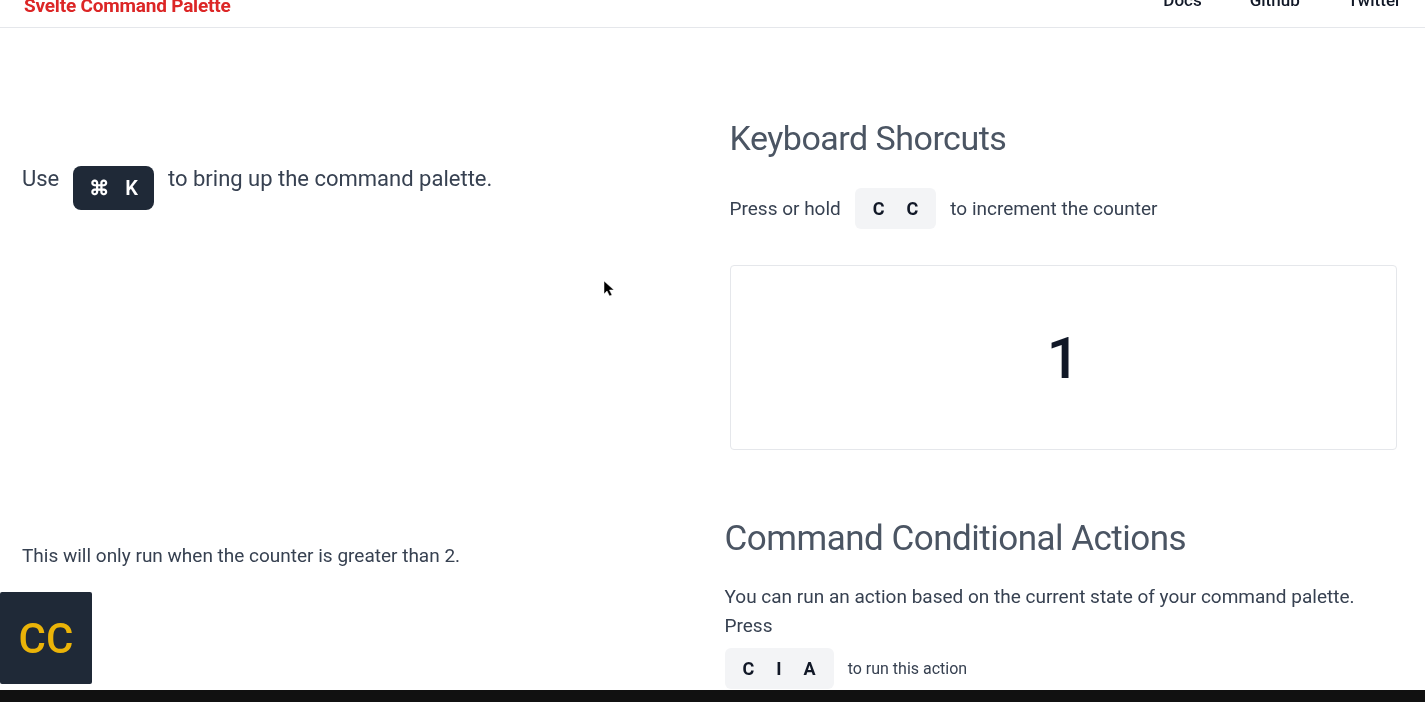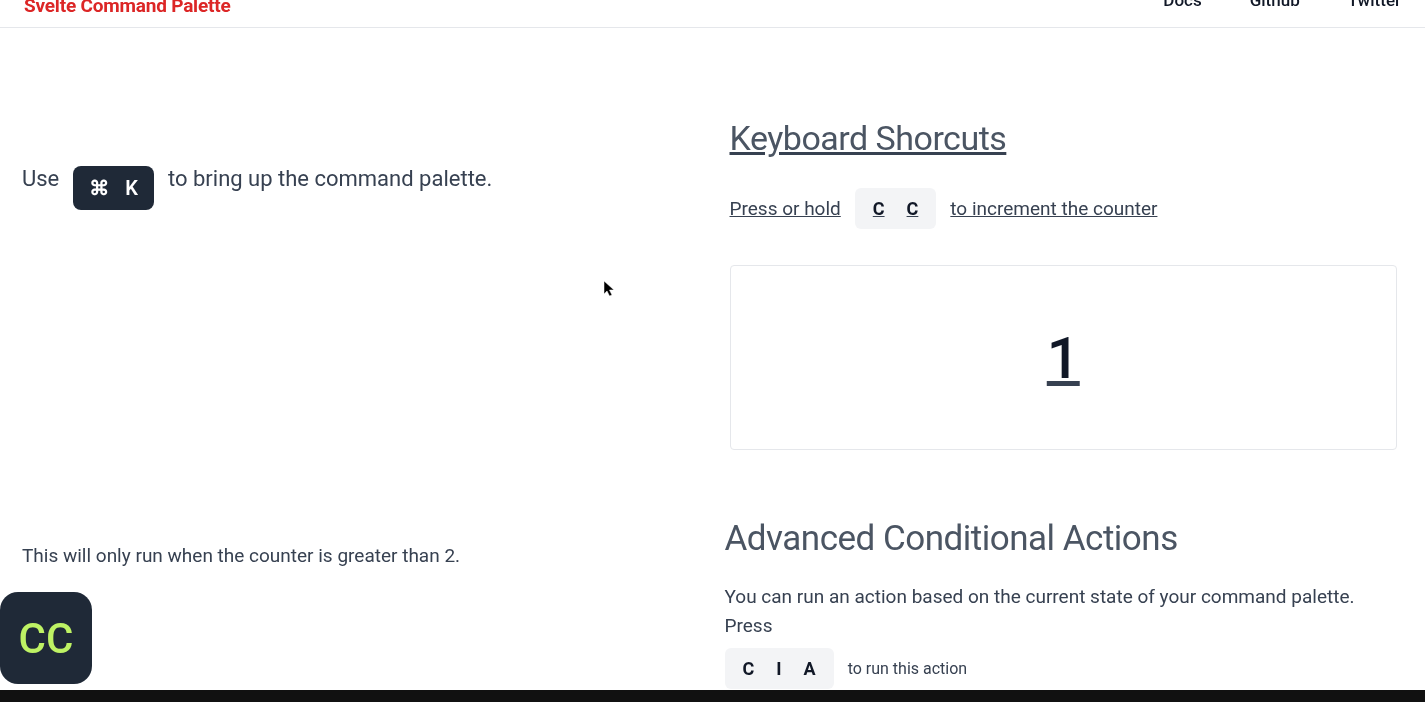--- a/index.html
+++ b/index.html
@@ -78,21 +78,20 @@
       gap: 16px;
       font-size: 20px;
       font-weight: 600;
     }
     .cmd-symbol {
       font-size: 20px;
       font-weight: 600;
     }
     .right-col {
       padding-left: 5px;
-      text-decoration: underline;
     }
     .shortcut-line {
       display: flex;
       align-items: center;
       gap: 14px;
       margin-top: 30px;
       font-size: 19px;
       color: #374151;
     }
     .key-group {
@@ -144,22 +143,22 @@
       display: flex;
       align-items: center;
       gap: 14px;
       margin-top: 8px;
     }
     .cc-badge {
       position: absolute;
       left: 0;
       bottom: 18px;
       background: #1f2937;
-      color: #bef264;
-      border-radius: 18px;
+      color: #eab308;
+      border-radius: 2px;
       width: 92px;
       height: 92px;
       display: flex;
       align-items: center;
       justify-content: center;
       font-size: 42px;
       font-weight: 500;
     }
     .cursor {
       position: absolute;
@@ -216,21 +215,21 @@
       <div class="counter-value">1</div>
     </div>
   </div>
 </div>
 
 <div class="lower-sections">
   <div>
     <p class="cond-desc">This will only run when the counter is greater than 2.</p>
   </div>
   <div>
-    <h2 class="cond-title">Advanced Conditional Actions</h2>
+    <h2 class="cond-title">Command Conditional Actions</h2>
     <p class="cond-desc">You can run an action based on the current state of your command palette. Press</p>
     <div class="cia-line">
       <span class="key-group">
         <span>C</span>
         <span>I</span>
         <span>A</span>
       </span>
       <span>to run this action</span>
     </div>
   </div>

